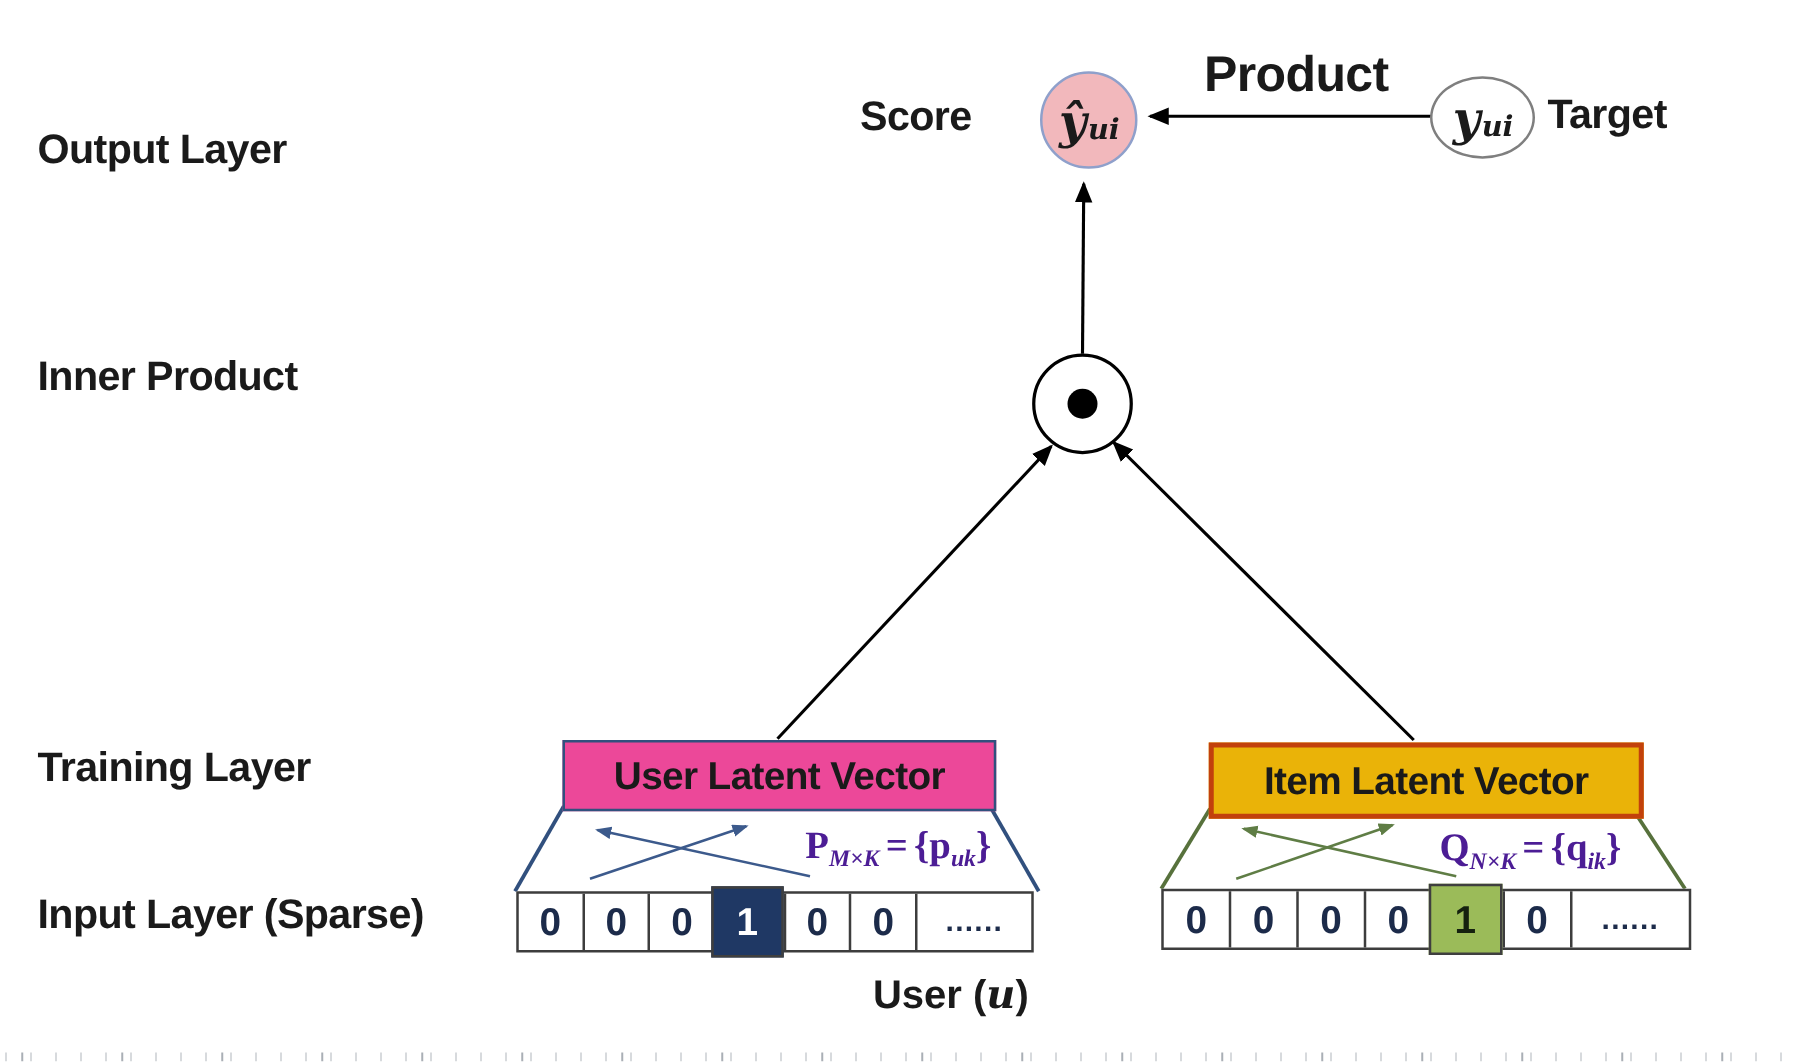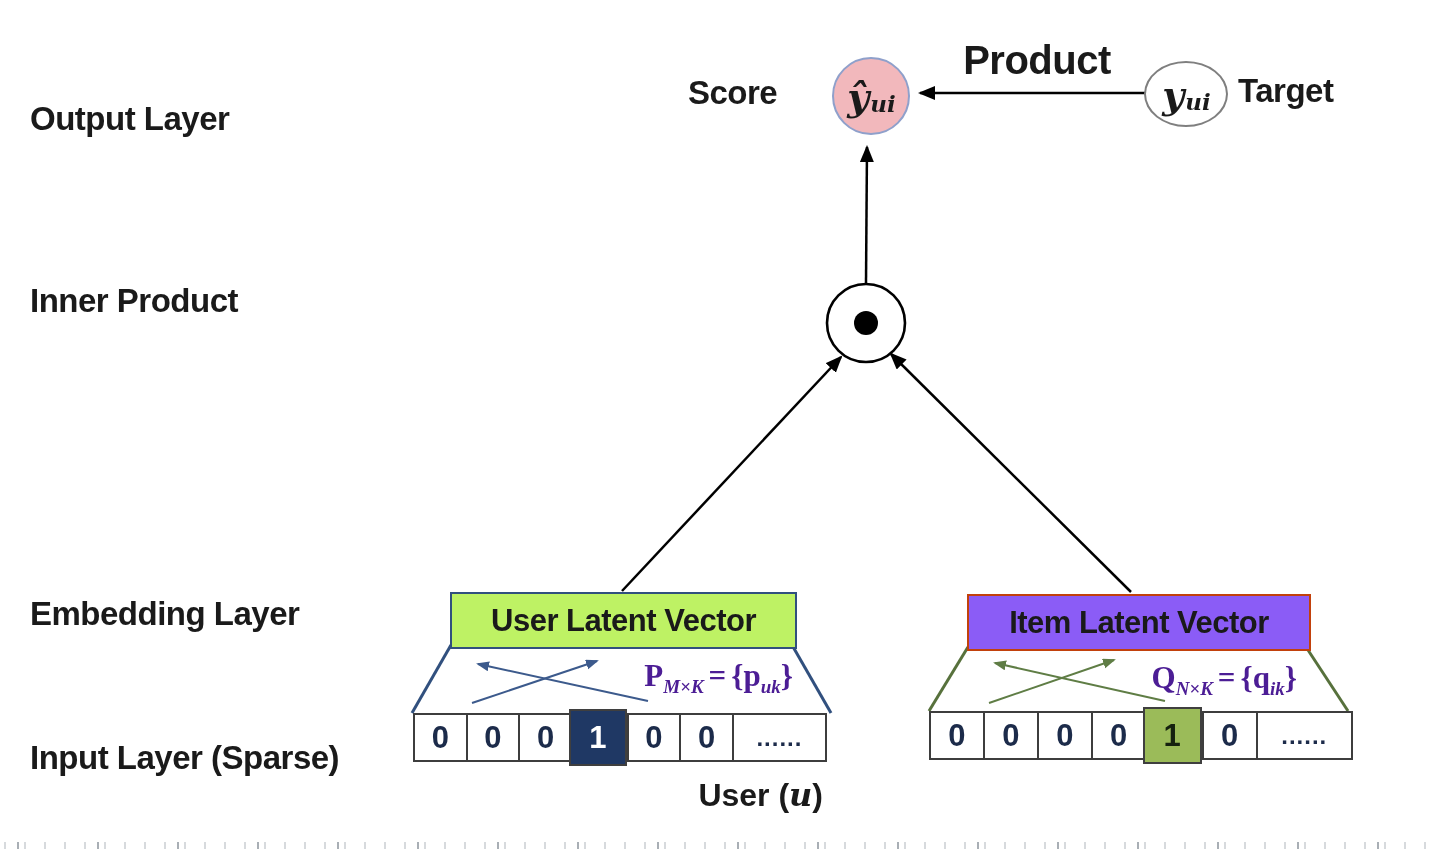--- a/index.html
+++ b/index.html
@@ -7,38 +7,38 @@
     position:relative; width:1436px; height:850px; background:#ffffff;
     font-family:"Liberation Sans", sans-serif; color:#1a1a1a; overflow:hidden;
   }
   svg.wires { position:absolute; left:0; top:0; }
 
   
   .lbl { position:absolute; font-weight:bold; font-size:33px; letter-spacing:-0.5px; white-space:nowrap; }
   .lbl-output    { left:30px; top:100px; }
   .lbl-inner     { left:30px; top:282px; }
   .lbl-embedding { left:30px; top:595px; }
-  .lbl-input     { left:30px; top:739px; }
+  .lbl-input     { left:30px; top:712px; }
 
   .score-label    { left:688px; top:74px; width:122px; text-align:left; }
   .training-label { left:936px; top:38px; width:202px; text-align:center; font-size:40px; }
   .target-label   { left:1238px; top:72px; }
 
   
   .node { position:absolute; border-radius:50%; display:flex; align-items:center; justify-content:center;
           font-family:"DejaVu Serif", serif; font-weight:bold; font-style:italic; font-size:38px; z-index:3; }
   .node sub { font-size:23px; font-style:italic; line-height:0; position:relative; top:8px; left:1px; }
   .score-node  { left:832px; top:57px;  width:74px; height:74px; background:#f2b8bc; border:2px solid #8fa0cb; }
   .target-node { left:1144px; top:61px; width:80px; height:62px; background:#ffffff; border:2px solid #7f7f7f; }
 
   
   .ebox { position:absolute; display:flex; align-items:center; justify-content:center;
           font-weight:bold; font-size:31px; letter-spacing:-0.5px; z-index:2; }
-  .user-box { left:450px; top:592px; width:343px; height:53px; background:#bef264; border:2px solid #31507e; }
-  .item-box { left:967px; top:594px; width:340px; height:53px; background:#8b5cf6; border:2px solid #c2410c; }
+  .user-box { left:450px; top:592px; width:343px; height:53px; background:#ec4899; border:2px solid #31507e; }
+  .item-box { left:967px; top:594px; width:340px; height:53px; background:#eab308; border:4px solid #c2410c; }
 
   
   .formula { position:absolute; font-family:Liberation Serif, serif; font-weight:bold; font-size:31px;
              color:#4c1d95; white-space:nowrap; z-index:2; }
   .formula sub { font-size:19px; font-style:italic; font-weight:bold; line-height:0; }
   .formula .eq { padding:0 5px; }
   .user-formula { right:643px; top:658px; }
   .item-formula { right:139px; top:660px; }
 
   
@@ -107,21 +107,21 @@
     <line x1="1165" y1="701" x2="995" y2="663" stroke="#5f7d45" stroke-width="2" marker-end="url(#ah-green)"></line>
 
     <g>
       <circle cx="866" cy="323" r="39" fill="#ffffff" stroke="#000" stroke-width="2.6"></circle>
       <circle cx="866" cy="323" r="12" fill="#000"></circle>
     </g>
   </svg>
 
   <div class="lbl lbl-output">Output Layer</div>
   <div class="lbl lbl-inner">Inner Product</div>
-  <div class="lbl lbl-embedding">Embedding Layer</div>
+  <div class="lbl lbl-embedding">Training Layer</div>
   <div class="lbl lbl-input">Input Layer (Sparse)</div>
 
   <div class="lbl score-label">Score</div>
   <div class="node score-node">
       <span>ŷ</span>
       <sub>ui</sub>
     </div>
   <div class="lbl training-label">Product</div>
   <div class="node target-node">
       <span>y</span>

